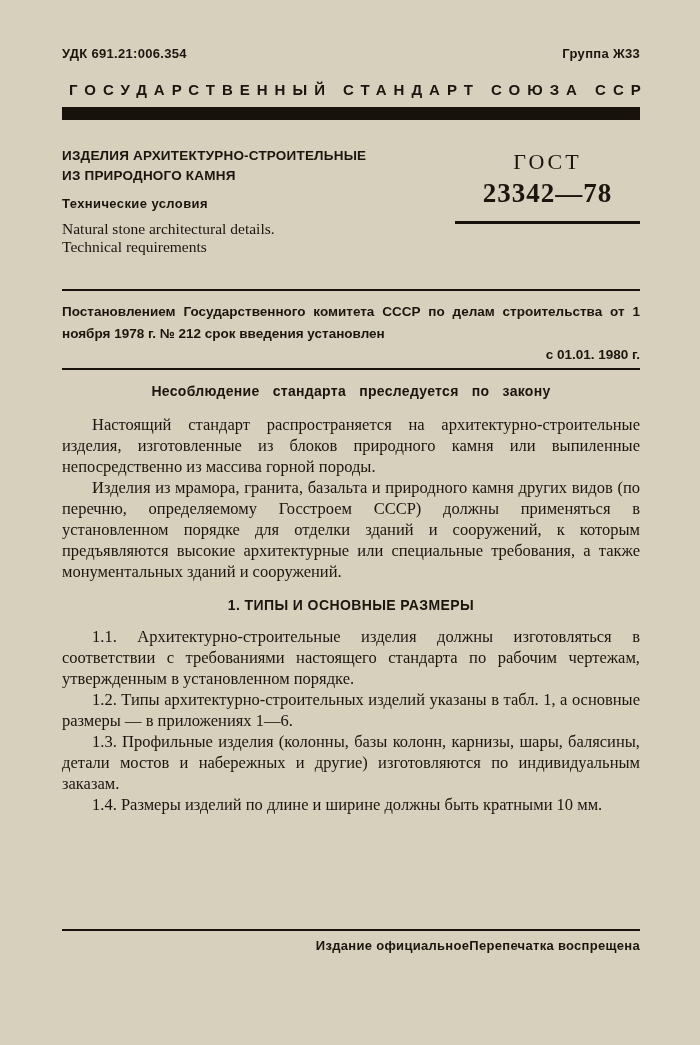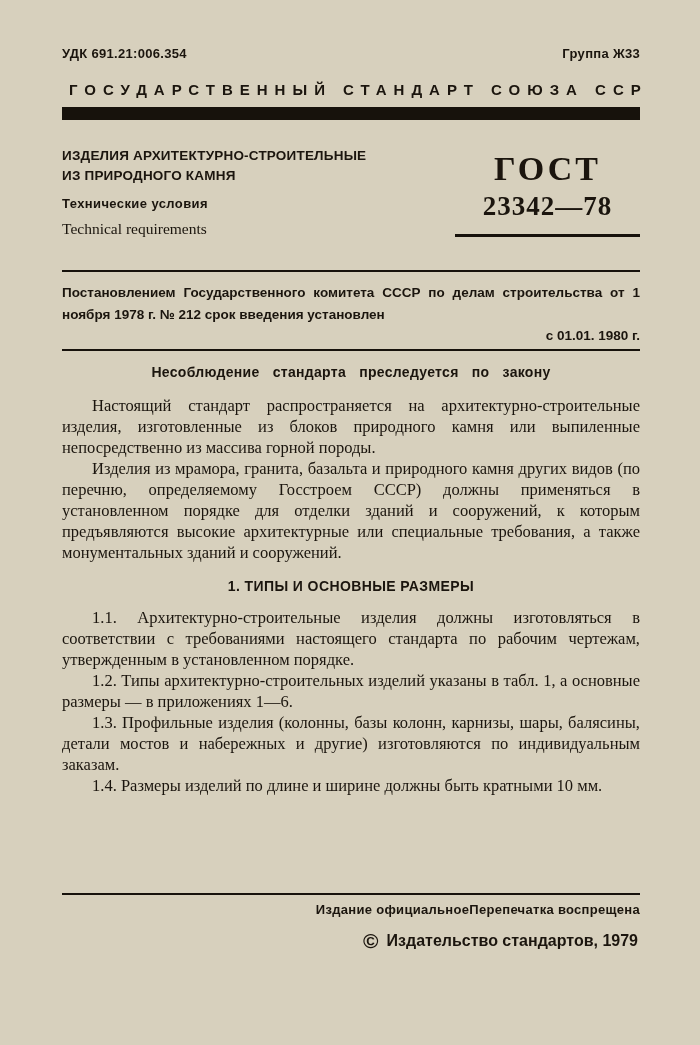--- a/index.html
+++ b/index.html
@@ -67,21 +67,21 @@
   .title-en { font-size: 15.5px; line-height: 1.22; margin-top: 9px; }
 
   .gost-block {
     margin-left: auto;
     width: 185px;
     text-align: center;
     padding: 4px 0 12px;
     border-bottom: 3px solid #17120c;
     align-self: flex-start;
   }
-  .gost-label { font-weight: 700; font-size: 34px; letter-spacing: 3px; line-height: 1.1; }
+  .gost-label { font-weight: 400; font-size: 22px; letter-spacing: 3px; line-height: 1.1; }
   .gost-number { font-weight: 700; font-size: 27px; letter-spacing: 1px; margin-top: 4px; font-family: Liberation Serif, serif; }
 
   .rule { height: 2px; background: #17120c; }
   .rule-1 { margin-top: 32px; }
   .rule-2 { margin-top: 6px; }
 
   .decree {
     margin-top: 10px;
     font-family: "Liberation Sans", sans-serif;
     font-weight: 700;
@@ -166,20 +166,21 @@
   <div class="bar"></div>
 
   <div class="title-row">
     <div class="title-left">
       <div class="title-main">
         <div>ИЗДЕЛИЯ АРХИТЕКТУРНО-СТРОИТЕЛЬНЫЕ</div>
         <div>ИЗ ПРИРОДНОГО КАМНЯ</div>
       </div>
       <div class="title-sub">Технические условия</div>
       <div class="title-en">
+        <div>Natural stone architectural details.</div>
         <div>Technical requirements</div>
       </div>
     </div>
     <div class="gost-block">
       <div class="gost-label">ГОСТ</div>
       <div class="gost-number">23342—78</div>
     </div>
   </div>
 
   <div class="rule rule-1"></div>
@@ -204,18 +205,15 @@
     <p>1.3. Профильные изделия (колонны, базы колонн, карнизы, шары, балясины, детали мостов и набережных и другие) изготовляются по индивидуальным заказам.</p>
     <p>1.4. Размеры изделий по длине и ширине должны быть кратными 10 мм.</p>
   </div>
 
   <div class="page-footer">
     <div class="rule"></div>
     <div class="footer-row">
       <span>Издание официальное</span>
       <span>Перепечатка воспрещена</span>
     </div>
-    <div class="copyright-line">
-      <span class="sym">©</span><span>Издательство стандартов, 1979</span>
-    </div>
   </div>
 
 </div>
 
 </body></html>

